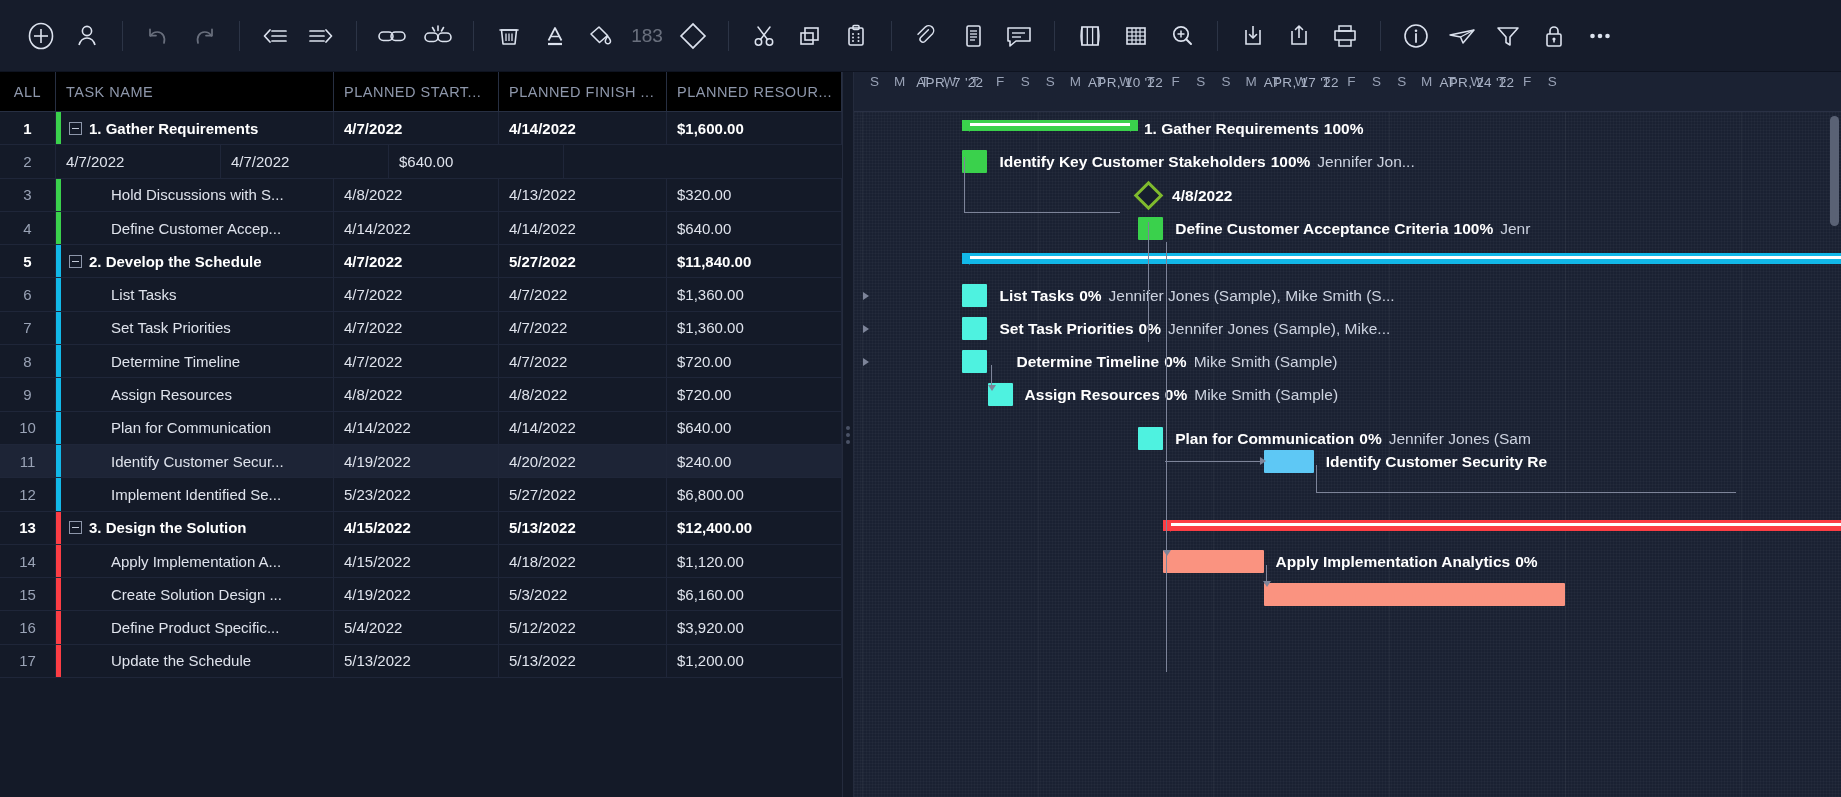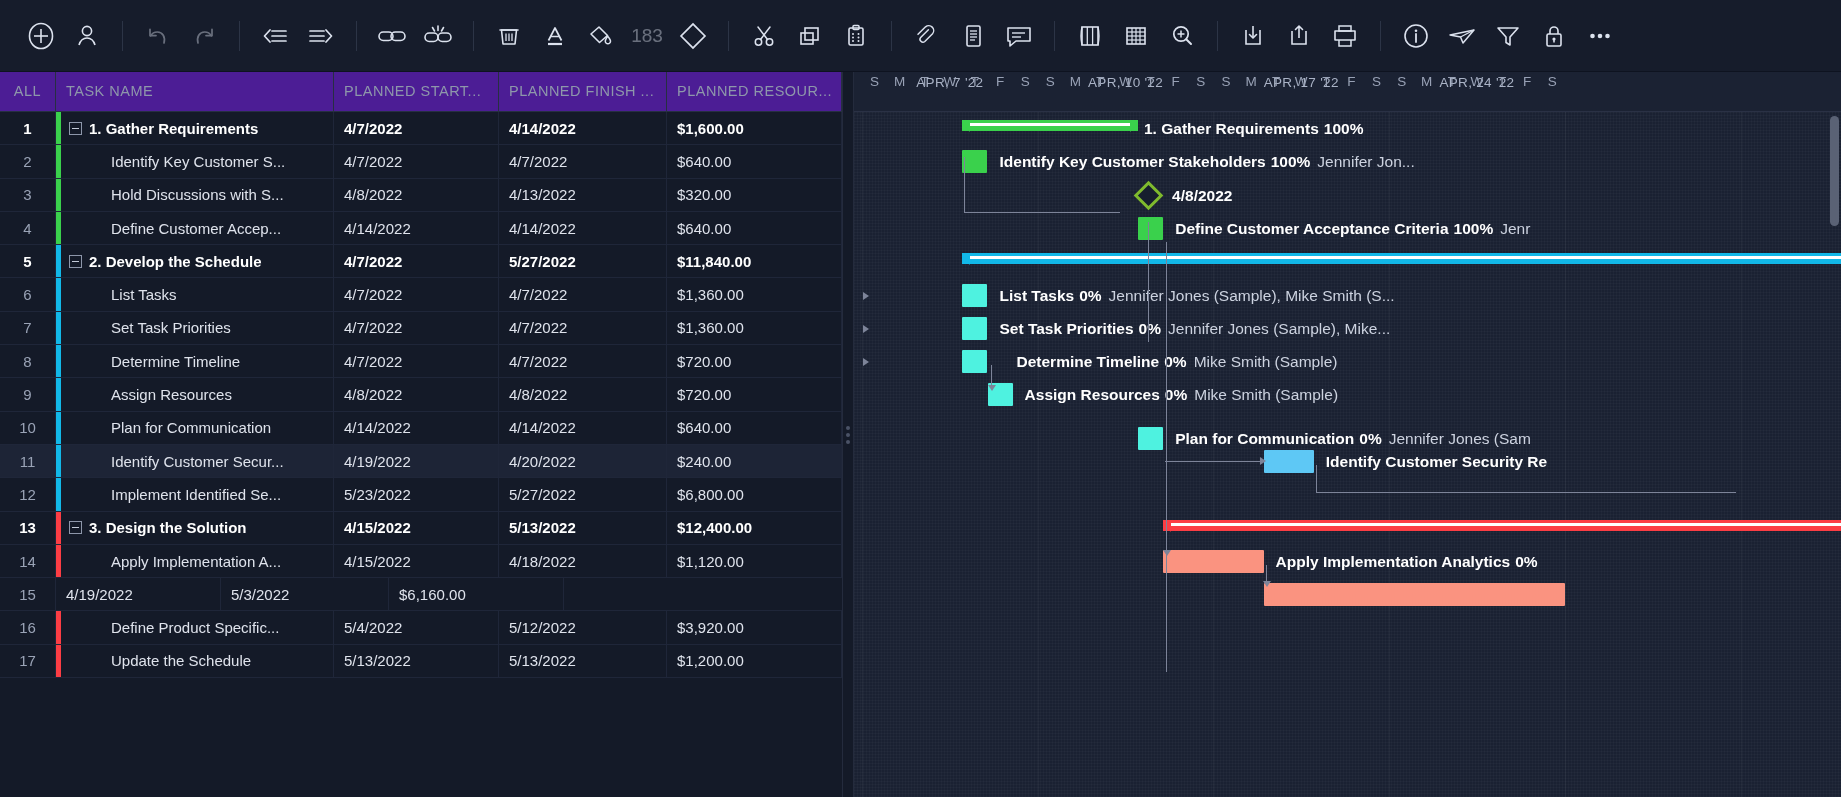--- a/index.html
+++ b/index.html
@@ -30,23 +30,23 @@
   .tb-btn svg { display: block; }
   .tb-sep { width: 1px; height: 30px; background: #2c3446; margin: 0 12px; }
   .tb-dim { opacity: 0.42; }
 
   
   #body { flex: 1; display: flex; position: relative; overflow: hidden; }
 
   
   #grid { width: 842px; min-width: 842px; background: #141a28; position: relative; }
   #grid-head {
-    display: flex; height: 40px; align-items: flex-end;
+    display: flex; height: 40px; align-items: center;
     border-bottom: 1px solid #272f42;
-    background: #4c1d95;
+    background: #000000;
   }
   .gh-cell {
     color: #8e97ab; font-size: 14.5px; letter-spacing: .5px;
     height: 40px; display: flex; align-items: center;
     border-right: 1px solid #272f42;
     padding-left: 10px; overflow: hidden; white-space: nowrap;
   }
   .col-all  { width: 56px;  justify-content: center; padding-left: 0; }
   .col-name { width: 278px; padding-left: 10px; }
   .col-ps   { width: 165px; }
@@ -434,26 +434,20 @@
                 <span class="tg"></span>
                 <span class="nm-txt">1. Gather Requirements</span>
               </div>
             </div>
             <div class="gc ps">4/7/2022</div>
             <div class="gc pf">4/14/2022</div>
             <div class="gc pr">$1,600.00</div>
           </div>
           <div class="grow">
             <div class="gc num">2</div>
-            <div class="gc name">
-              <div class="nm-wrap">
-                <span class="colorbar" style="background: rgb(58, 209, 76);"></span>
-                <span class="nm-txt indent">Identify Key Customer S...</span>
-              </div>
-            </div>
             <div class="gc ps">4/7/2022</div>
             <div class="gc pf">4/7/2022</div>
             <div class="gc pr">$640.00</div>
           </div>
           <div class="grow">
             <div class="gc num">3</div>
             <div class="gc name">
               <div class="nm-wrap">
                 <span class="colorbar" style="background: rgb(58, 209, 76);"></span>
                 <span class="nm-txt indent">Hold Discussions with S...</span>
@@ -592,20 +586,26 @@
                 <span class="colorbar" style="background: rgb(252, 61, 68);"></span>
                 <span class="nm-txt indent">Apply Implementation A...</span>
               </div>
             </div>
             <div class="gc ps">4/15/2022</div>
             <div class="gc pf">4/18/2022</div>
             <div class="gc pr">$1,120.00</div>
           </div>
           <div class="grow">
             <div class="gc num">15</div>
+            <div class="gc name">
+              <div class="nm-wrap">
+                <span class="colorbar" style="background: rgb(252, 61, 68);"></span>
+                <span class="nm-txt indent">Create Solution Design ...</span>
+              </div>
+            </div>
             <div class="gc ps">4/19/2022</div>
             <div class="gc pf">5/3/2022</div>
             <div class="gc pr">$6,160.00</div>
           </div>
           <div class="grow">
             <div class="gc num">16</div>
             <div class="gc name">
               <div class="nm-wrap">
                 <span class="colorbar" style="background: rgb(252, 61, 68);"></span>
                 <span class="nm-txt indent">Define Product Specific...</span>

